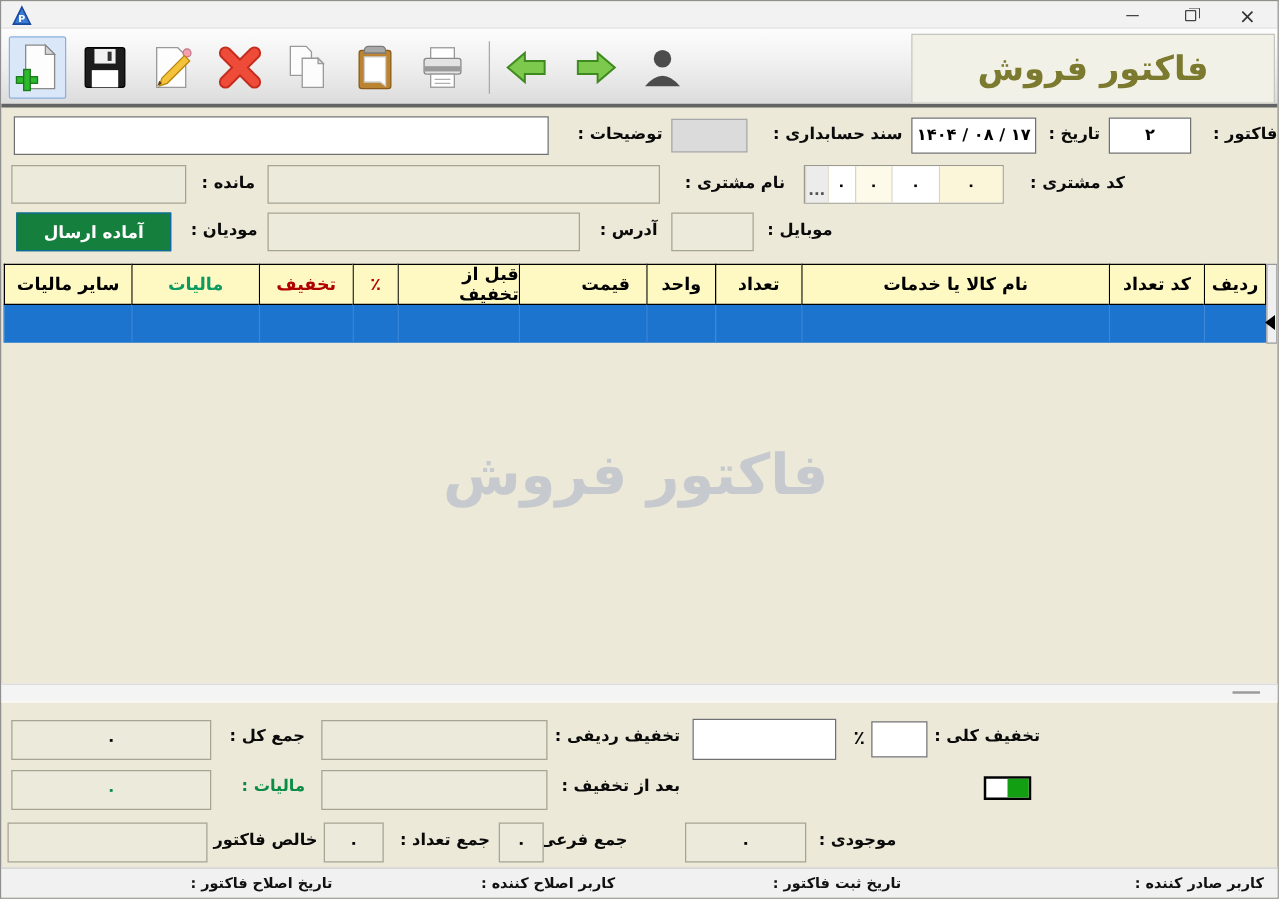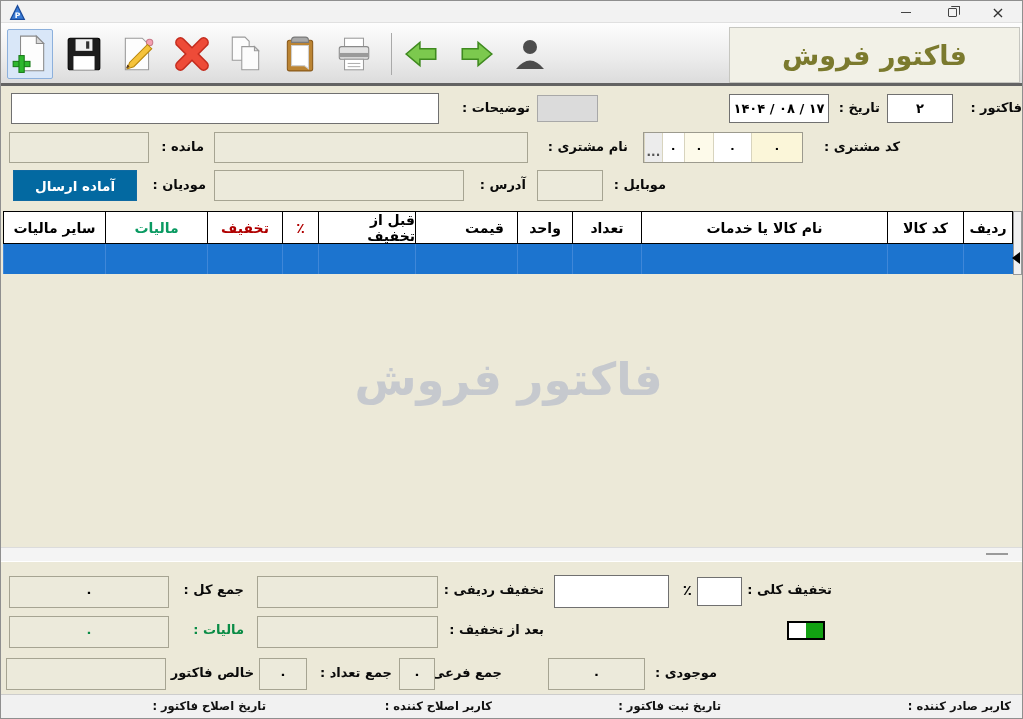--- a/index.html
+++ b/index.html
@@ -30,21 +30,21 @@
   .tbtn { position:absolute; top:6px; width:46px; height:50px; display:flex; align-items:center; justify-content:center; }
   .tbtn.sel { background:#d9e7f8; border:1px solid #8cb0dc; border-radius:2px; }
   .tsep { position:absolute; top:10px; width:0; height:42px; border-left:1px solid #a9a9a9; }
   #titlepanel { position:absolute; top:4px; left:728px; width:291px; height:56px;
     background:#f2f1e7; border:1px solid #c6c6c0;
     display:flex; align-items:center; justify-content:center;
     color:#7b7a2e; font-size:27px; font-weight:bold; direction:rtl; }
 
   
   .tblrow { position:absolute; left:2px; width:1010px; display:flex; direction:rtl; }
-  .hcell { border-left:1px solid #000; border-top:1px solid #000; border-bottom:1px solid #000; background:#ffffff;
+  .hcell { border-left:1px solid #000; border-top:1px solid #000; border-bottom:1px solid #000; background:#fef9c3;
     display:flex; align-items:center; justify-content:center; font-weight:bold; font-size:14px; height:33px; direction:rtl; }
   .hcell:first-child { border-right:1px solid #000; }
   .bcell { border-left:1px solid #3f87d8; height:30px; background:#1c74cf; }
   #rowselector { position:absolute; left:1012px; top:210px; width:9px; height:64px; background:#f0f0f0; border:1px solid #9a9a9a; }
   #seltri { position:absolute; left:1011px; top:251px; width:0; height:0;
     border-top:6px solid transparent; border-bottom:6px solid transparent; border-right:8px solid #000; }
 
   #watermark { position:absolute; top:352px; left:0; width:1015px; text-align:center;
     color:#c6c9ce; font-size:45px; font-weight:bold; direction:rtl; letter-spacing:1px; }
 
@@ -55,21 +55,21 @@
   .greenlbl { color:#0a8c46; }
   .redtxt { color:#b00000; }
   .greentxt { color:#0a9a62; }
 
   #settle-btn { position:absolute; left:873px; top:572px; width:144px; height:74px;
     background:#15804e; border:1px solid #0c5c37; border-radius:4px;
     color:#fff; font-weight:bold; font-size:14.5px; direction:rtl;
     display:flex; align-items:flex-end; justify-content:center; padding-bottom:10px; }
 
   #ready-btn { position:absolute; left:12px; top:169px; width:124px; height:31px;
-    background:#0369a1; border:1px solid #0f6aa2; color:#fff; font-weight:bold;
+    background:#15803d; border:1px solid #0f6aa2; color:#fff; font-weight:bold;
     font-size:13.5px; direction:rtl; display:flex; align-items:center; justify-content:center; }
 
   #vat-toggle { position:absolute; left:786px; top:620px; width:38px; height:19px; border:2px solid #000; background:#fff; }
   #vat-toggle .knob { position:absolute; right:0; top:0; width:17px; height:15px; background:#12a012; }
 
   #statusbar { position:absolute; top:693px; left:0; width:1023px; height:26px;
     background:#f1f1f1; border-top:1px solid #cdcdcd; }
   .stlbl { position:absolute; top:4px; direction:rtl; font-weight:bold; font-size:11.5px; color:#111; white-space:nowrap; }
 
   .codecell { height:100%; display:flex; align-items:center; justify-content:center; font-size:12px; font-weight:bold; border-left:1px solid #d8d4be; }
@@ -173,20 +173,21 @@
   </div>
 
   <div class="lbl" style="right:0; top:92px;">فاکتور :</div>
   <div class="inp" style="left:886px; top:93px; width:66px; height:29px;">
       <span>۲</span>
     </div>
   <div class="lbl" style="right:142px; top:92px;">تاریخ :</div>
   <div class="inp" style="left:728px; top:93px; width:100px; height:29px; direction:ltr;">
       <span>۱۴۰۴ / ۰۸ / ۱۷</span>
     </div>
+  <div class="lbl" style="right:300px; top:92px;">سند حسابداری :</div>
   <div class="inp gray" style="left:536px; top:94px; width:61px; height:27px;"></div>
   <div class="lbl" style="right:492px; top:92px;">توضیحات :</div>
   <div class="inp" style="left:10px; top:92px; width:428px; height:31px;"></div>
 
   <div class="lbl" style="right:122px; top:131px;">کد مشتری :</div>
   <div class="abs" style="left:642px; top:131px; width:160px; height:31px; border:1px solid #9c9a8e; background:#fff; display:flex; direction:rtl;">
     <div class="codecell" style="width:52px; background:#fbf6d9;">
         <span>۰</span>
       </div>
     <div class="codecell" style="width:38px; background:#ffffff;">
@@ -214,21 +215,21 @@
   <div class="lbl" style="right:816px; top:169px;">مودیان :</div>
   <div id="ready-btn">
       <span>آماده ارسال</span>
     </div>
 
   <div class="tblrow" style="top:210px;">
     <div class="hcell" style="width:50px;">
         <span>ردیف</span>
       </div>
     <div class="hcell" style="width:76px;">
-        <span>کد کالا</span>
+        <span>کد تعداد</span>
       </div>
     <div class="hcell" style="width:246px;">
         <span>نام کالا یا خدمات</span>
       </div>
     <div class="hcell" style="width:69px;">
         <span>تعداد</span>
       </div>
     <div class="hcell" style="width:55px;">
         <span>واحد</span>
       </div>

